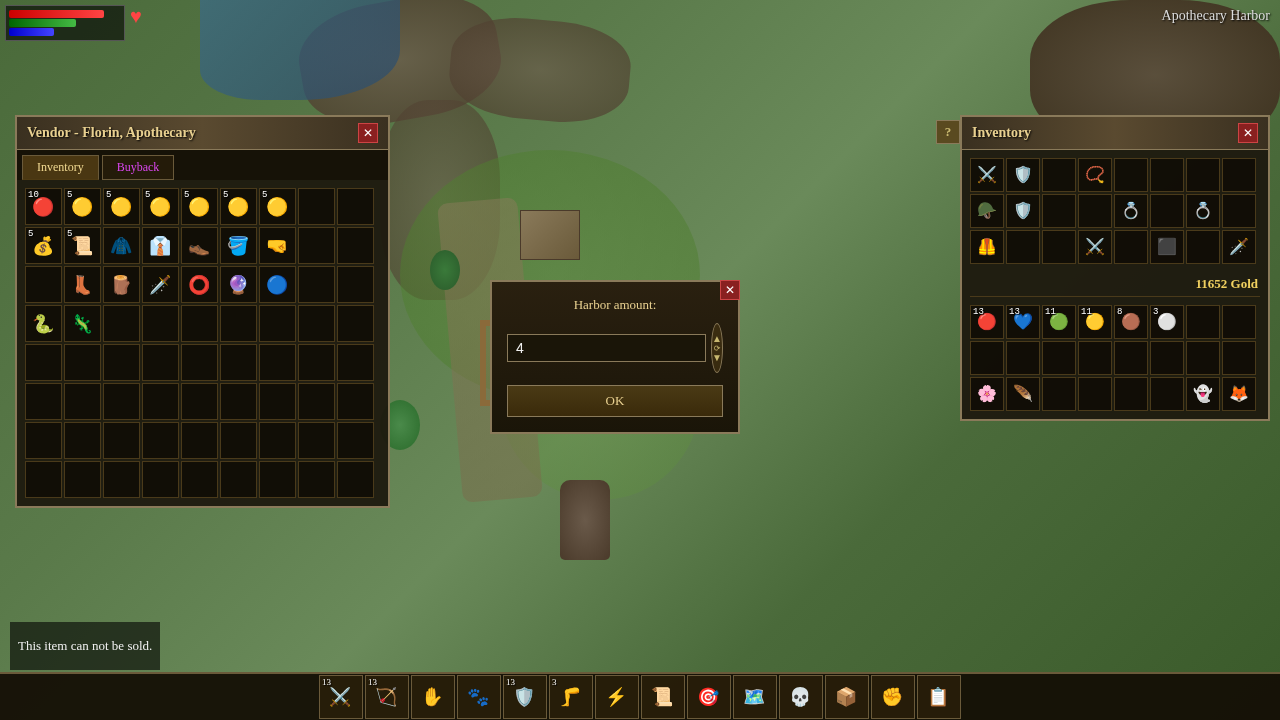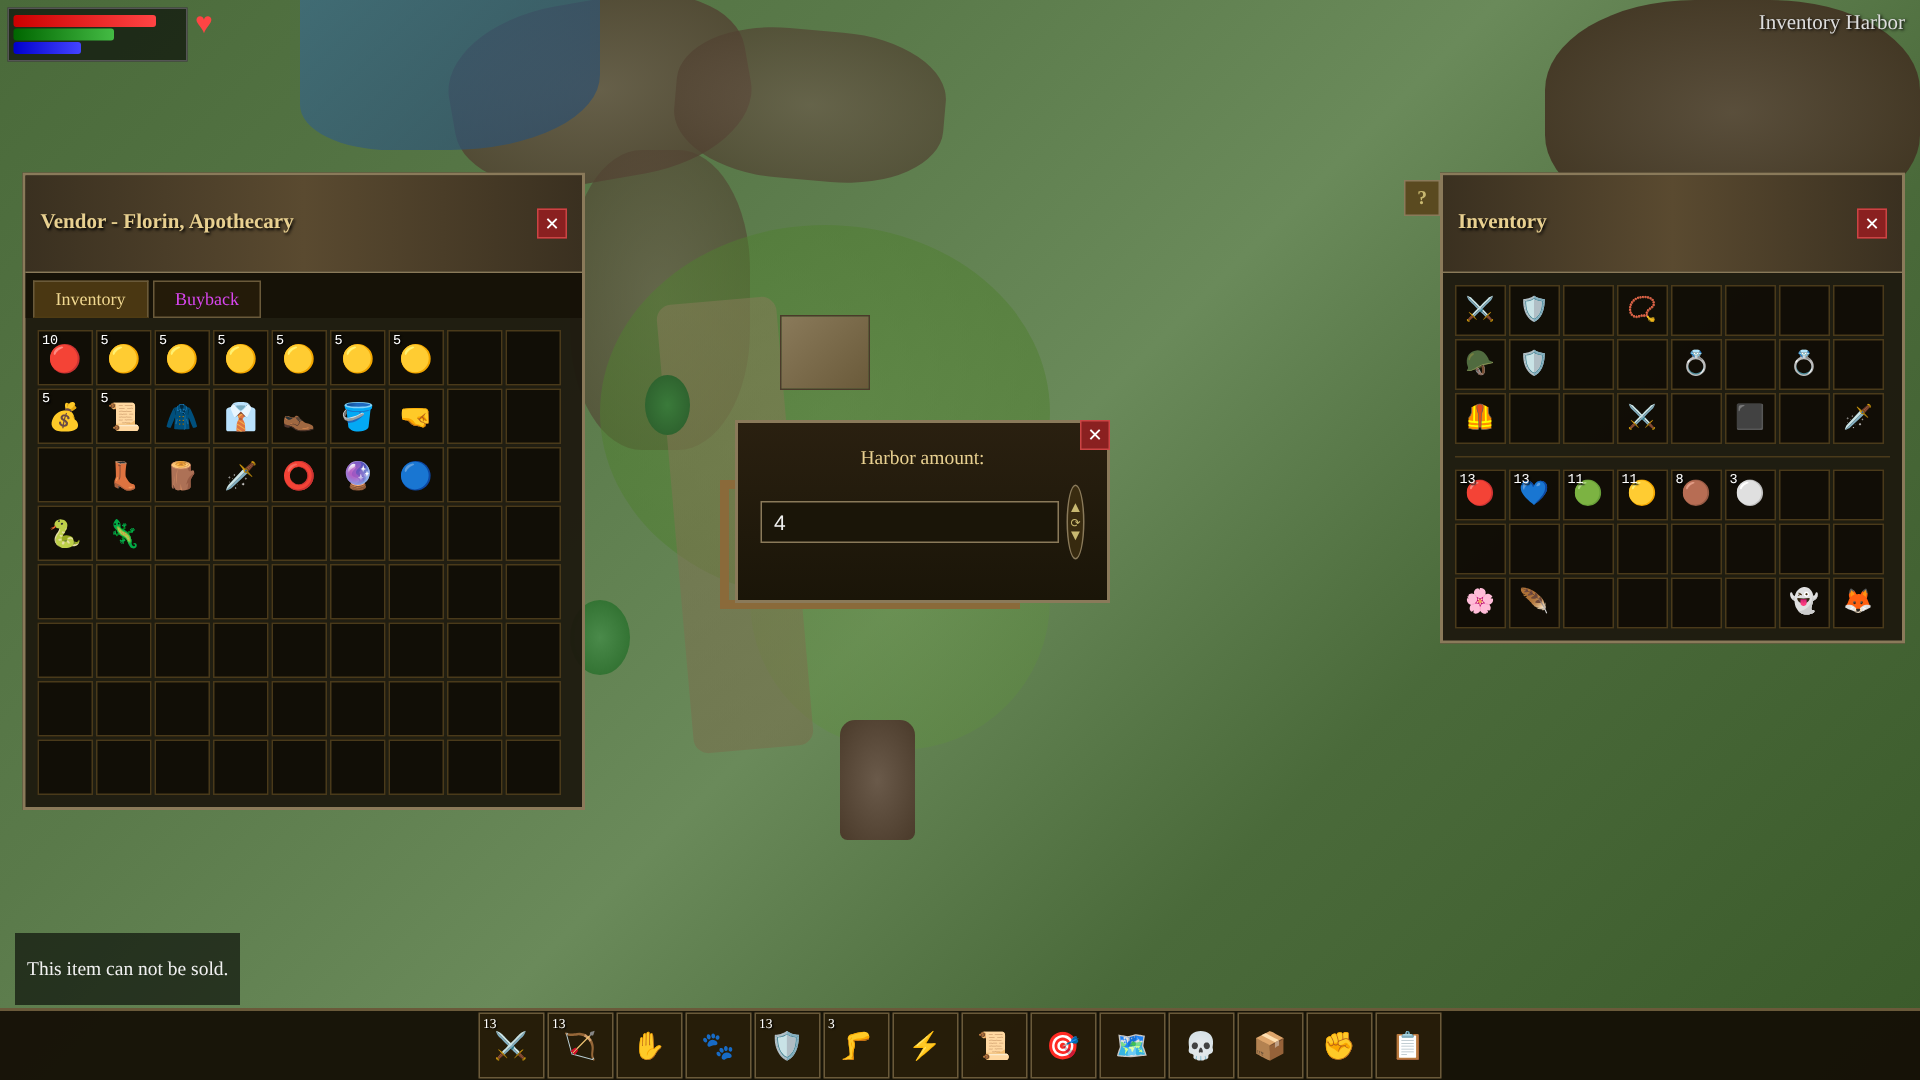--- a/index.html
+++ b/index.html
@@ -83,21 +83,21 @@
       top: 115px;
       right: 10px;
       width: 310px;
       background: rgba(30, 25, 15, 0.95);
       border: 2px solid #8a7a5a;
       z-index: 20;
     }
 
     .panel-titlebar {
       background: linear-gradient(90deg, #3a3020, #5a4a30, #3a3020);
-      padding: 22px 10px;
+      padding: 6px 10px;
       display: flex;
       justify-content: space-between;
       align-items: center;
       border-bottom: 1px solid #8a7a5a;
     }
 
     .panel-title {
       color: #e8d090;
       font-size: 14px;
       font-weight: bold;
@@ -428,21 +428,21 @@
 
 <div class="hud-topleft">
   <div class="health-bars">
     <div class="bar bar-red"></div>
     <div class="bar bar-green"></div>
     <div class="bar bar-blue"></div>
   </div>
 </div>
 <div class="heart-icon">♥</div>
 
-<div class="location-name">Inventory Harbor</div>
+<div class="location-name">Apothecary Harbor</div>
 
 <div class="vendor-panel">
   <div class="panel-titlebar">
     <span class="panel-title">Vendor - Florin, Apothecary</span>
     <div class="close-btn">✕</div>
   </div>
   <div class="panel-tabs">
     <div class="tab active">Inventory</div>
     <div class="tab">Buyback</div>
   </div>
@@ -621,20 +621,21 @@
       </div>
       <div class="grid-cell"></div>
       <div class="grid-cell">
         <span class="item-icon item-gray">⬛</span>
       </div>
       <div class="grid-cell"></div>
       <div class="grid-cell">
         <span class="item-icon item-gray">🗡️</span>
       </div>
     </div>
+  <div class="gold-display">11652 Gold</div>
   <div class="section-divider"></div>
   <div class="item-grid" style="grid-template-rows: repeat(3,34px);" id="inv-grid-bottom">
   <div class="grid-cell">
         <span class="item-count">13</span>
         <span class="item-icon item-red">🔴</span>
       </div>
       <div class="grid-cell">
         <span class="item-count">13</span>
         <span class="item-icon item-blue">💙</span>
       </div>
@@ -690,20 +691,21 @@
     <div class="dialog-close">✕</div>
     <div class="dialog-title">Harbor amount:</div>
     <div class="dialog-input-row">
       <input class="dialog-input" type="text" value="4" style="">
       <div class="spin-control">
         <div class="spin-up">▲</div>
         <div style="color:#c8b870;font-size:8px;">⟳</div>
         <div class="spin-down">▼</div>
       </div>
     </div>
+    <button class="dialog-ok-btn">OK</button>
   </div>
 </div>
 
 <div class="status-message">This item can not be sold.</div>
 
 <div class="action-bar" id="action-bar">
 <div class="action-btn"><span class="action-count">13</span>⚔️</div>
     <div class="action-btn"><span class="action-count">13</span>🏹</div>
     <div class="action-btn">✋</div>
     <div class="action-btn">🐾</div>

